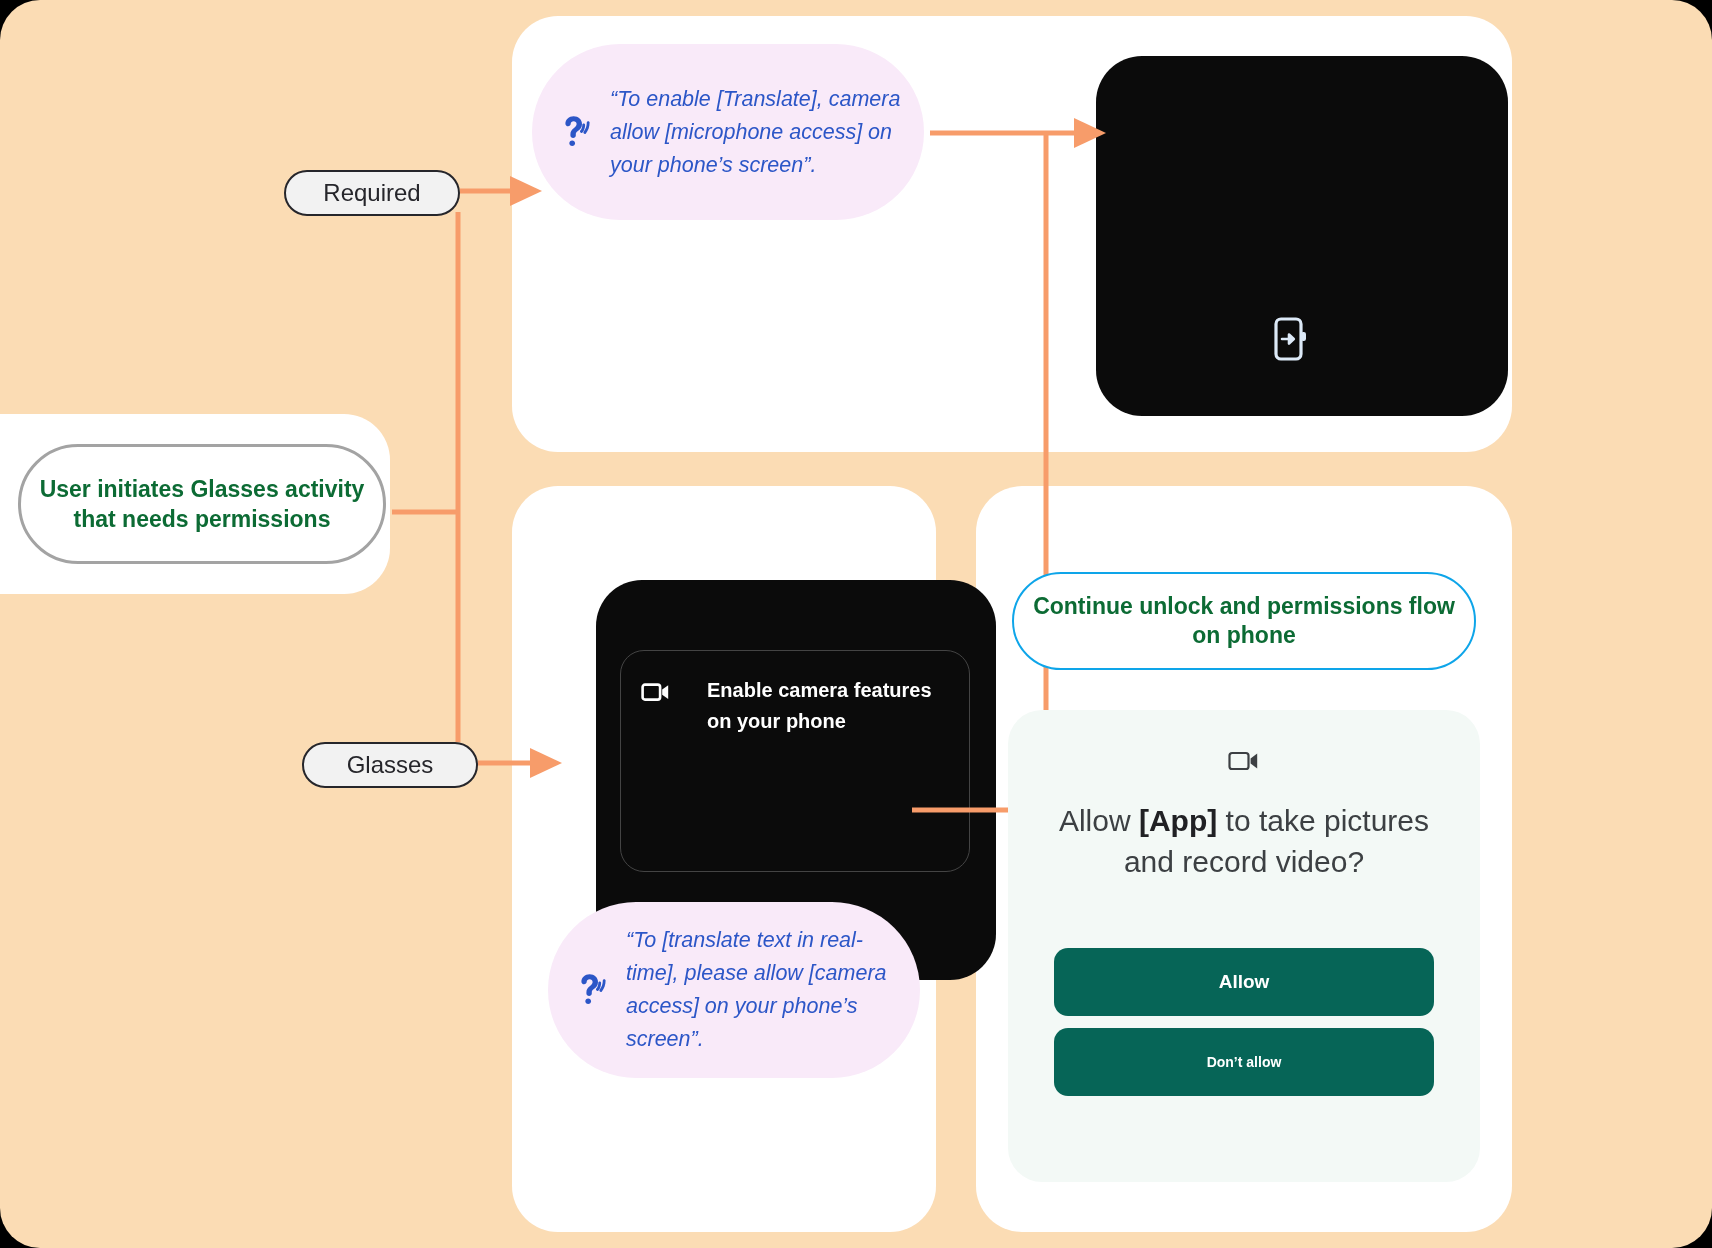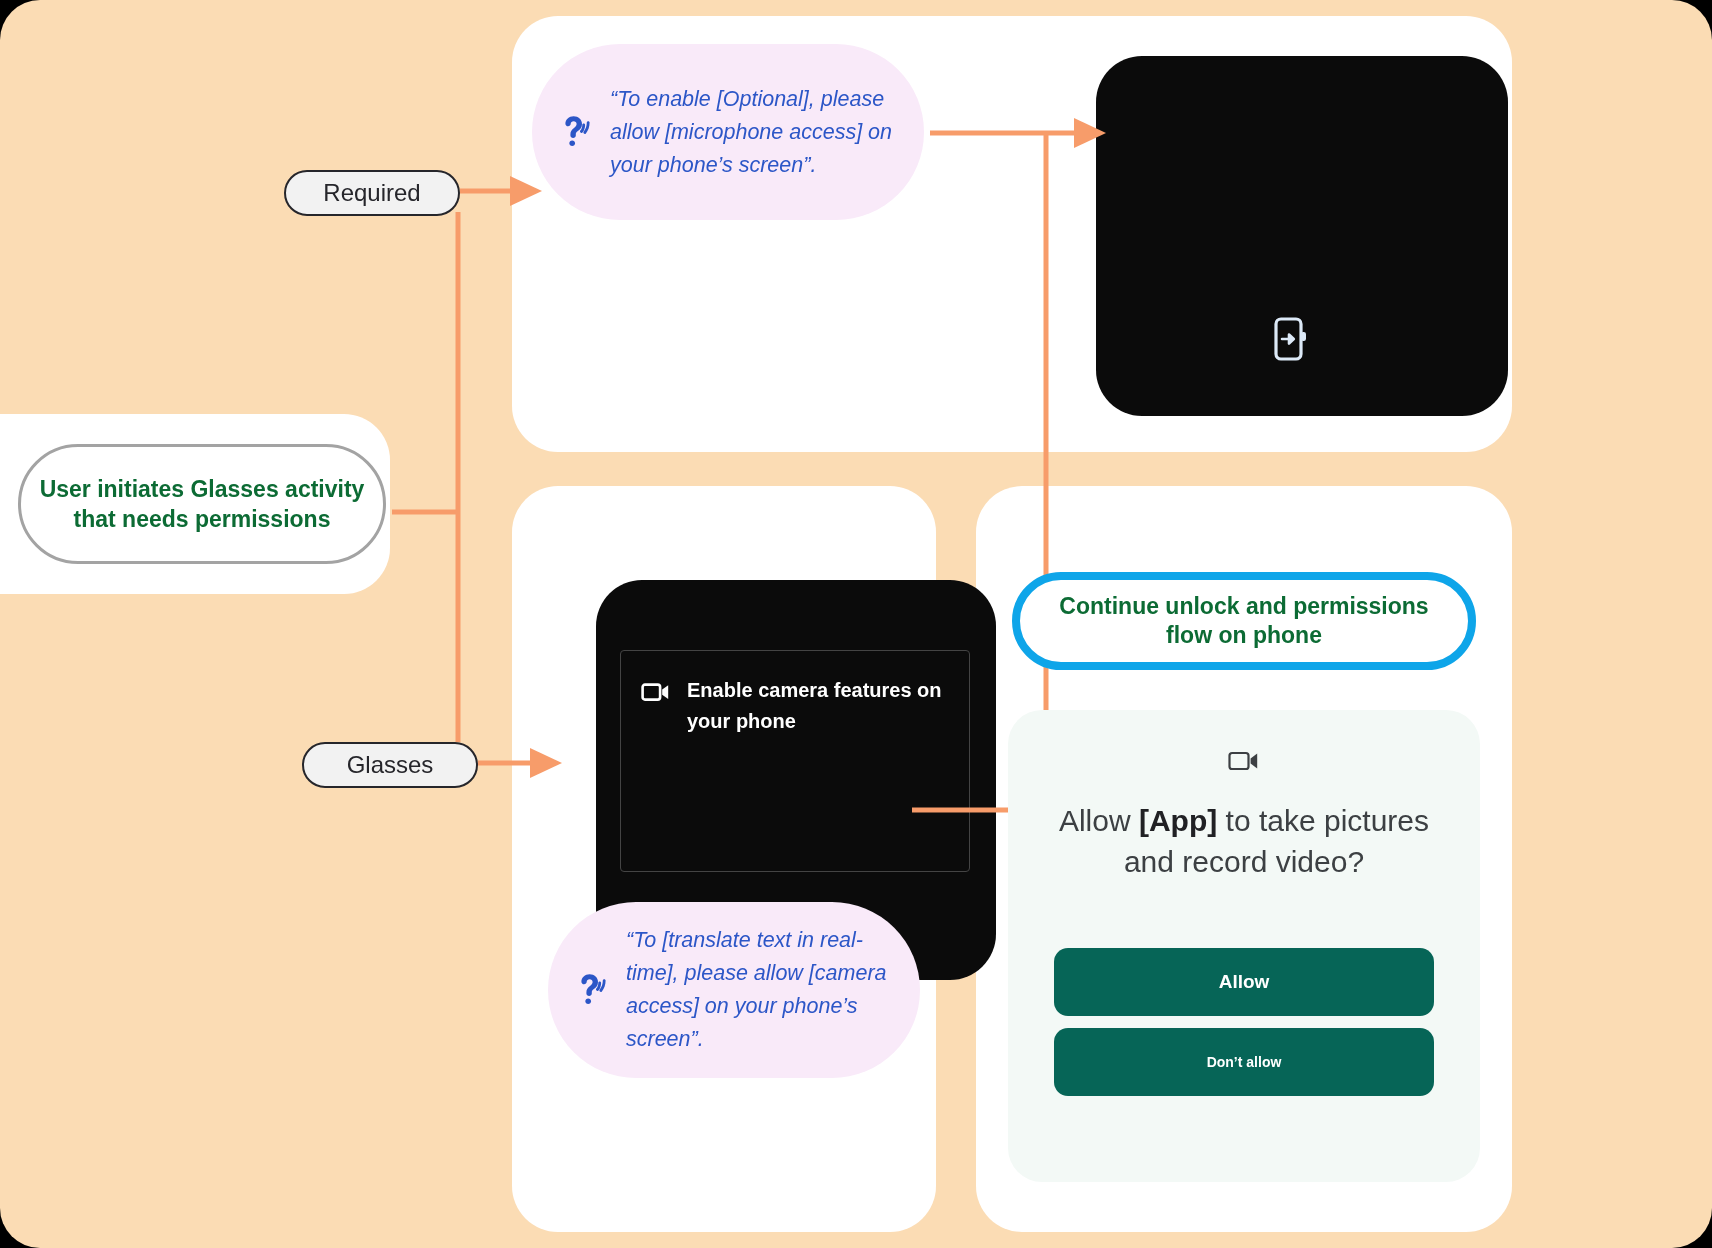--- a/index.html
+++ b/index.html
@@ -116,41 +116,42 @@
     top: 260px;
     width: 38px; height: 46px;
   }
 
   
   #glasses-card {
     position: absolute;
     left: 24px; top: 70px;
     width: 350px; height: 222px;
     border: 1.6px solid #444;
-    border-radius: 4px;
+    border-radius: 24px;
     box-sizing: border-box;
     padding: 24px 22px 0 20px;
     display: flex;
     align-items: flex-start;
+    gap: 20px;
   }
   #glasses-card .cam-ic { flex: 0 0 auto; width: 30px; height: 24px; margin-top: 5px; }
   #glasses-card .txt {
     margin-left: 16px;
     color: #FFFFFF;
     font-size: 20px;
     font-weight: bold;
     line-height: 30.5px;
   }
 
   
   #phone-node {
     position: absolute;
     left: 1012px; top: 572px;
     width: 464px; height: 98px;
-    border: 8px solid #0ea5e9;
+    border: 2px solid #0ea5e9;
     border-radius: 54px;
     display: flex;
     align-items: center;
     justify-content: center;
     box-sizing: border-box;
     background: #FFFFFF;
     z-index: 6;
   }
   #phone-node .label {
     color: #0C6B34;
@@ -247,21 +248,21 @@
     <span>Glasses</span>
   </div>
 
   <div class="bubble" id="bubble-mic">
     <svg class="ear-icon" viewBox="0 0 34 36">
       <path d="M15.6 2.2c-4.6 0-8.2 3.2-8.2 7.5 0 1.5 1.2 2.6 2.7 2.6 1.4 0 2.6-1.1 2.6-2.5 0-1.5 1.3-2.5 2.9-2.5 1.7 0 3 1.1 3 2.7 0 1.6-.9 2.5-2.6 3.9-2.2 1.8-3.6 3.3-3.6 6.3v1.2c0 1.4 1.2 2.5 2.7 2.5s2.7-1.1 2.7-2.5v-1c0-1.4.6-2.1 2.1-3.3 2.3-1.8 4.1-3.6 4.1-7.2 0-4.4-3.6-7.7-8.4-7.7z" fill="#2C56C7"></path>
       <path d="M14.2 26.4c-1.6 0-2.9 1.2-2.9 2.8 0 1.6 1.3 2.8 2.9 2.8 1.6 0 2.9-1.2 2.9-2.8 0-1.6-1.3-2.8-2.9-2.8z" fill="#2C56C7"></path>
       <path d="M25.7 9.5c.8 0 1.4.6 1.4 1.4 0 2.9-.9 5.5-2.6 7.5-.5.6-1.4.7-2 .2-.6-.5-.7-1.4-.2-2 1.3-1.6 2-3.5 2-5.7 0-.8.6-1.4 1.4-1.4z" fill="#2C56C7"></path>
       <path d="M30.2 7.2c.8 0 1.4.6 1.4 1.4 0 4.2-1.3 8-3.7 10.8-.5.6-1.4.7-2 .2-.6-.5-.7-1.4-.2-2 2-2.3 3.1-5.5 3.1-9 0-.8.6-1.4 1.4-1.4z" fill="#2C56C7"></path>
     </svg>
-    <span class="bubble-text">“To enable [Optional], please allow [microphone access] on your phone’s screen”.</span>
+    <span class="bubble-text">“To enable [Translate], camera allow [microphone access] on your phone’s screen”.</span>
   </div>
 
   <div class="glasses" id="glasses-top">
     <svg id="phone-arrow-icon" viewBox="0 0 38 46">
       <rect x="4" y="3" width="25" height="40" rx="5" ry="5" fill="none" stroke="#DCE9F7" stroke-width="3.2"></rect>
       <rect x="29" y="16" width="5" height="9" rx="2.2" ry="2.2" fill="#DCE9F7"></rect>
       <path d="M10 23 L21 23 M17 18.5 L21.8 23 L17 27.5 Z" fill="#DCE9F7" stroke="#DCE9F7" stroke-width="2.6" stroke-linejoin="round" stroke-linecap="round"></path>
     </svg>
   </div>
 

